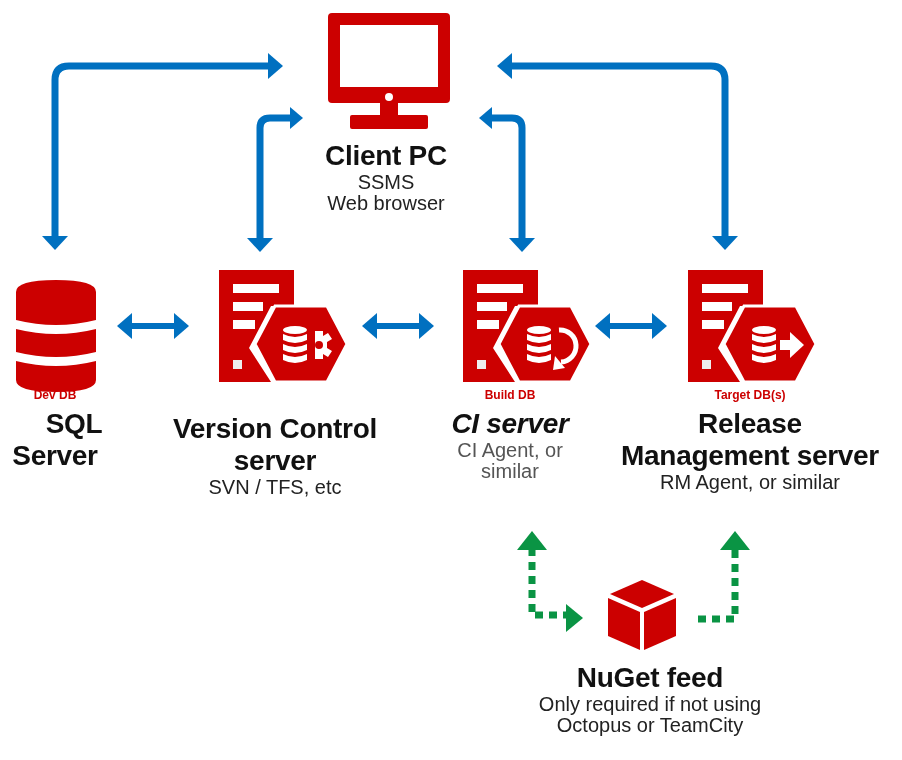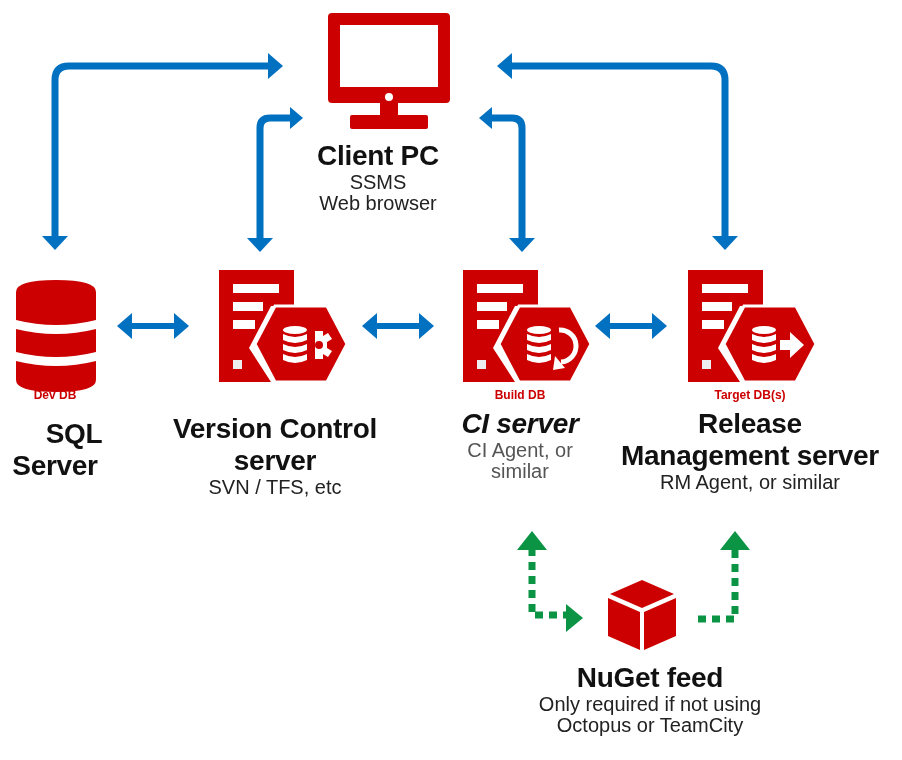--- a/index.html
+++ b/index.html
@@ -121,39 +121,39 @@
     <polygon points="102,62 116,75 102,88" fill="#fff"></polygon>
   </g>
 
   <g transform="translate(606,580)">
     <polygon points="36,0 68,14 36,28 4,14" fill="#cc0000"></polygon>
     <polygon points="2,18 34,32 34,70 2,56" fill="#cc0000"></polygon>
     <polygon points="38,32 70,18 70,56 38,70" fill="#cc0000"></polygon>
   </g>
 </svg>
 
-<div class="lbl" style="left:278px; top:140px; width:200px;">
+<div class="lbl" style="left:286px; top:140px; width:200px;">
   <div class="title">Client PC</div>
   <div class="sub">SSMS</div>
   <div class="sub">Web browser</div>
 </div>
 
 <div class="lbl" style="left:0px; top:388px; width:110px;text-align:center;">
   <div class="tag">Dev DB</div>
-  <div class="title" style="margin-top:16px;padding-left:38px;">SQL</div>
+  <div class="title" style="margin-top:6px;padding-left:38px;">SQL</div>
   <div class="title">Server</div>
 </div>
 
 <div class="lbl" style="left:150px; top:413px; width:250px;">
   <div class="title">Version Control</div>
   <div class="title">server</div>
   <div class="sub">SVN / TFS, etc</div>
 </div>
 
-<div class="lbl" style="left:440px; top:388px; width:160px;">
+<div class="lbl" style="left:430px; top:388px; width:160px;">
   <div class="tag">Build DB</div>
   <div class="title" style="margin-top:6px;font-style:italic;">CI server</div>
   <div class="sub gray">CI Agent, or</div>
   <div class="sub gray">similar</div>
 </div>
 
 <div class="lbl" style="left:600px; top:388px; width:300px;">
   <div class="tag">Target DB(s)</div>
   <div class="title" style="margin-top:6px;">Release</div>
   <div class="title">Management server</div>

